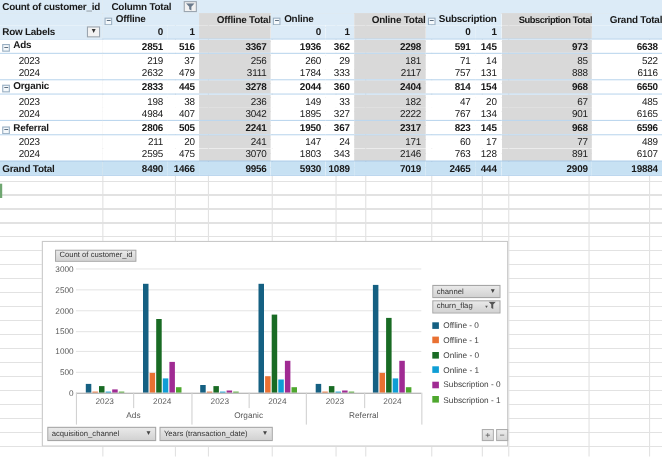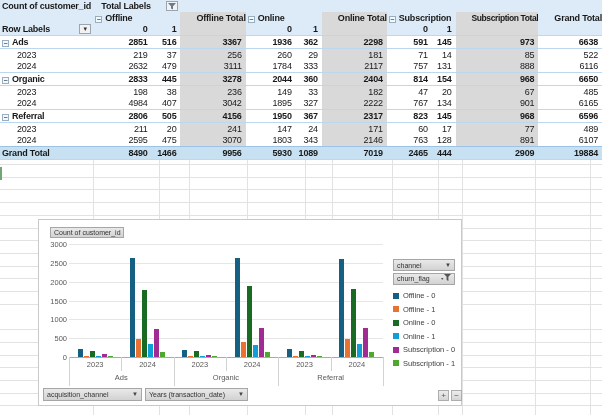--- a/index.html
+++ b/index.html
@@ -115,21 +115,21 @@
       <col style="width:24px">
     <col style="width:73px">
       <col style="width:55px">
   </colgroup>
   <thead>
     <tr class="hrow">
       <td class="lbl spill">
         <span>Count of customer_id</span>
       </td>
       <td colspan="2" class="lbl cell-rel">
-        <span style="padding-left:6px">Total Labels</span>
+        <span style="padding-left:6px">Column Total</span>
         <button class="mini-btn abs-right flt" title="">
           <svg width="8" height="7" viewBox="0 0 8 7">
             <path d="M0 0 L8 0 L5 3.2 L5 6.5 L3 5.5 L3 3.2 Z" fill="#6b7b8d"></path>
           </svg>
         </button>
       </td>
       <td colspan="8"></td>
     </tr>
     <tr class="hrow">
       <td></td>
@@ -250,21 +250,21 @@
         <td class="v tot">2222</td>
         <td class="v">767</td>
         <td class="v">134</td>
         <td class="v tot">901</td>
         <td class="v">6165</td>
       </tr>
       <tr class="group">
         <td class="lbl group"><span class="box">−</span><span>Referral</span></td>
         <td class="v">2806</td>
         <td class="v">505</td>
-        <td class="v tot">4156</td>
+        <td class="v tot">2241</td>
         <td class="v">1950</td>
         <td class="v">367</td>
         <td class="v tot">2317</td>
         <td class="v">823</td>
         <td class="v">145</td>
         <td class="v tot">968</td>
         <td class="v">6596</td>
       </tr>
       <tr class="detail">
         <td class="lbl detail"><span>2023</span></td>

